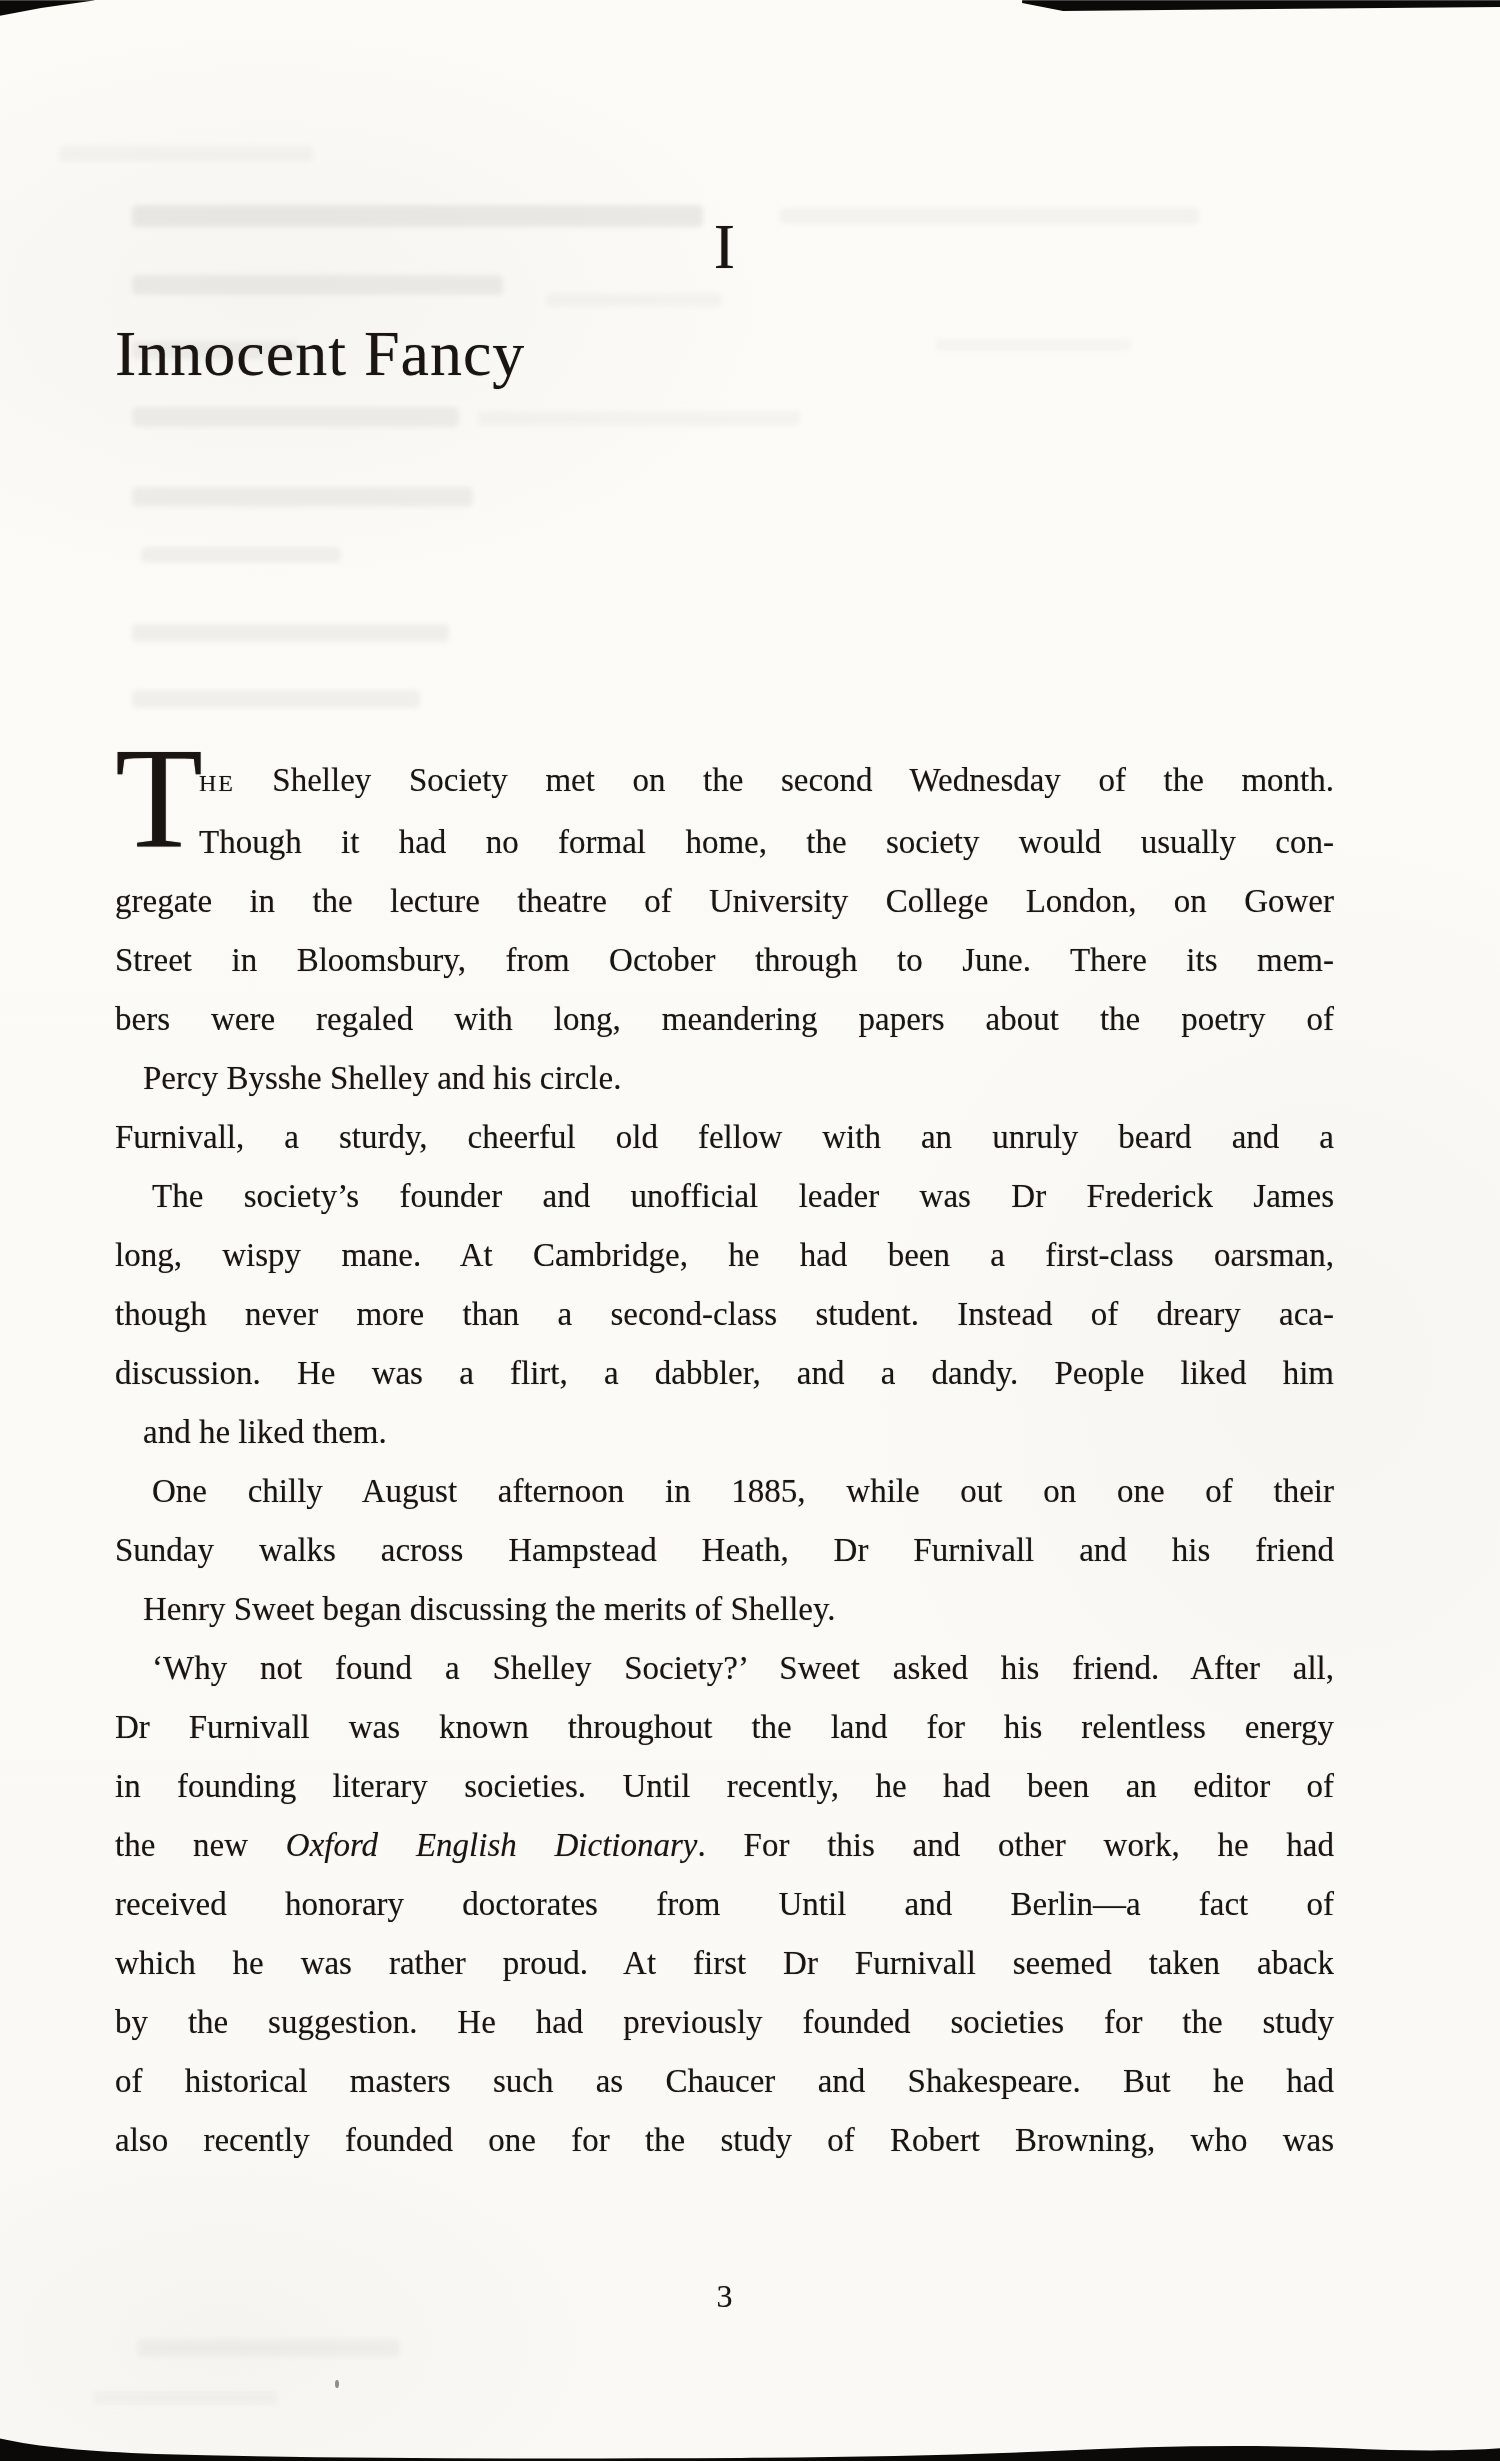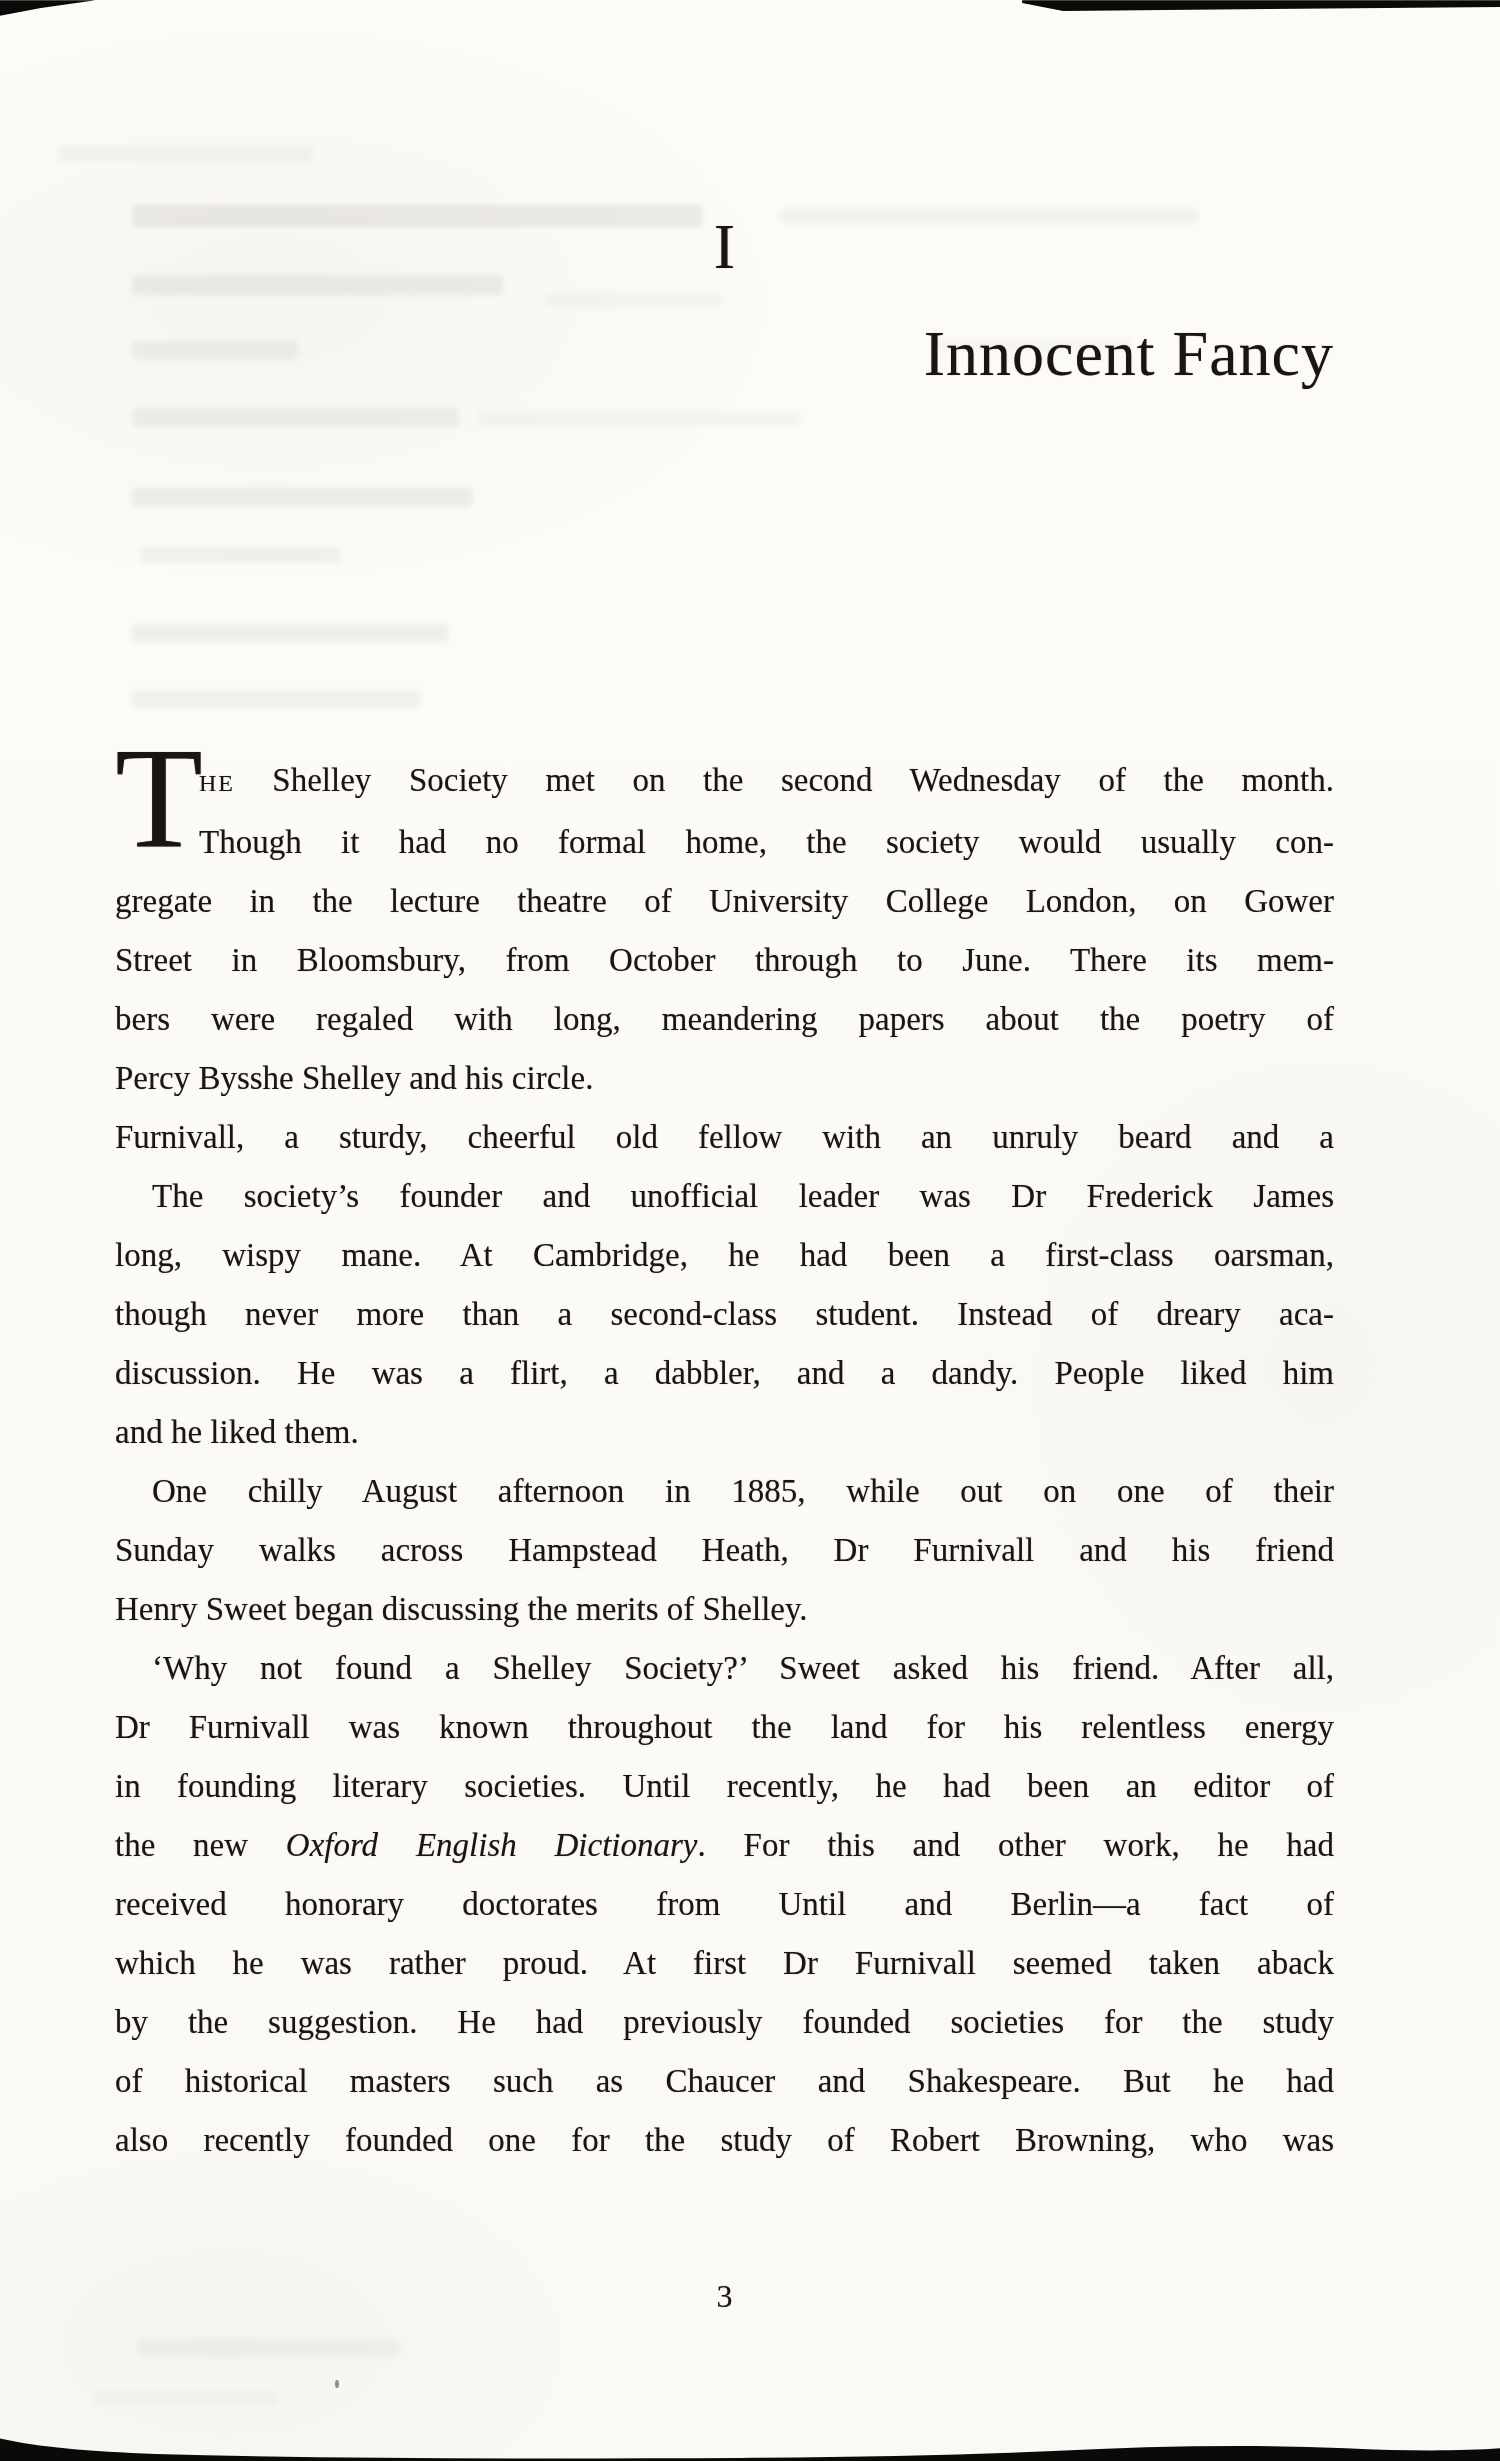--- a/index.html
+++ b/index.html
@@ -17,32 +17,32 @@
     font-family: "Liberation Serif", "DejaVu Serif", serif;
     color: #1a1511;
   }
   .chapnum {
     position: absolute; top: 215px; left: 115px; width: 1219px;
     text-align: center; font-size: 64px; line-height: 1;
     text-shadow: 0 0 1px rgba(24,18,12,0.45);
   }
   .chaptitle {
     position: absolute; top: 322px; left: 115px; width: 1219px; margin: 0;
-    text-align: right; font-size: 64px; line-height: 1; font-weight: normal;
+    text-align: left; font-size: 64px; line-height: 1; font-weight: normal;
     letter-spacing: 1px;
     text-shadow: 0 0 1px rgba(24,18,12,0.45);
   }
   .textblock {
     position: absolute; top: 751px; left: 115px; width: 1219px;
     font-size: 33px; line-height: 59px;
     text-shadow: 0 0 1px rgba(24,18,12,0.4);
   }
   .para { margin: 0; }
   .line { text-align: justify; text-align-last: justify; }
-  .line.endpara { text-align-last: left; }
+  .line.endpara { text-align-last: left; margin-left: 28px; }
   .line.indent { text-indent: 37px; }
   .dropcap {
     float: left; width: 84px; height: 115px;
     font-size: 144px; line-height: 94px;
     text-shadow: 0 0 1px rgba(24,18,12,0.5);
   }
   .sc { font-size: 24px; letter-spacing: 2px; }
   .it { font-style: italic; }
   .pagenum {
     position: absolute; top: 2278px; left: 115px; width: 1219px;

